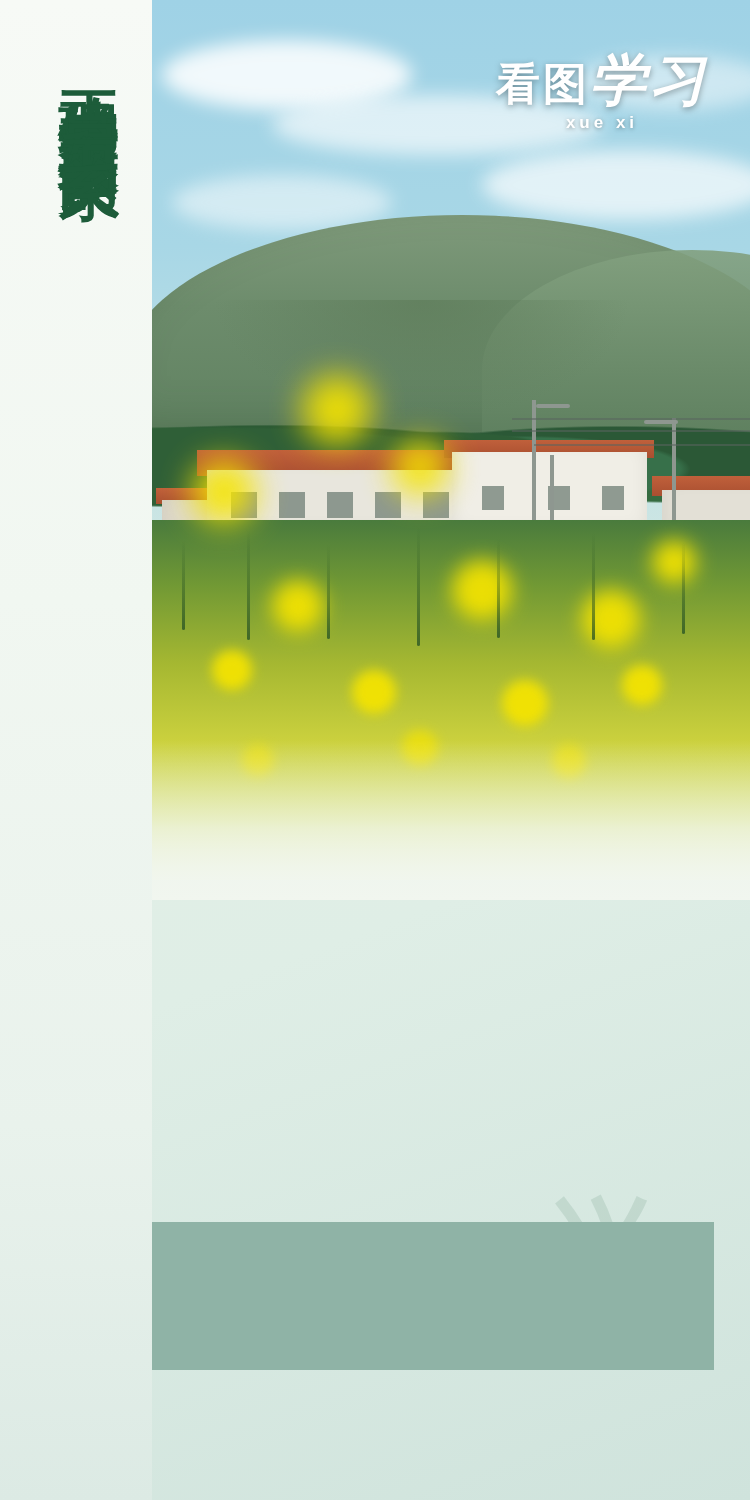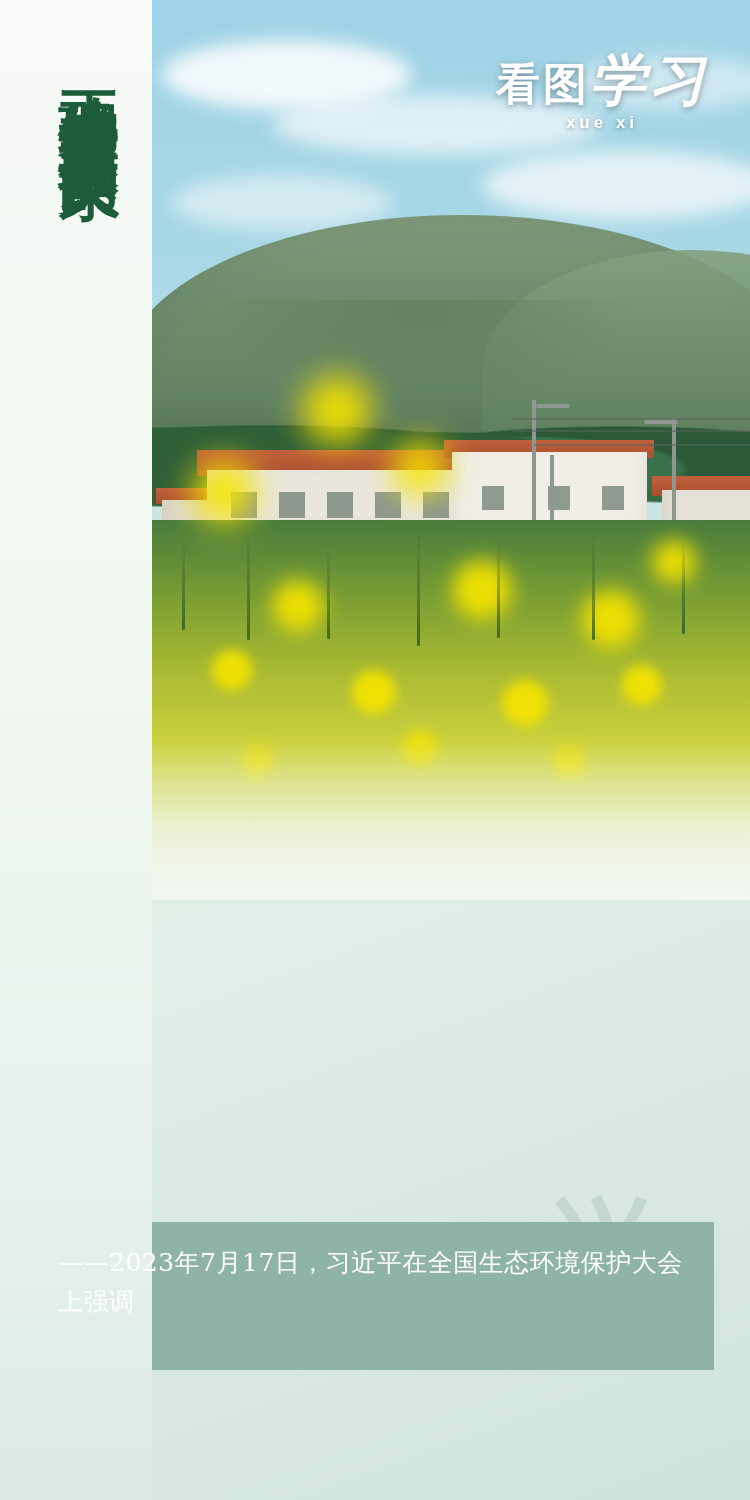--- a/index.html
+++ b/index.html
@@ -365,19 +365,18 @@
     <div class="logo-main">
       <span>看图</span><span class="script">学习</span>
     </div>
     <div class="logo-pinyin">xue xi</div>
   </div>
 
 
   <div class="watermark">学</div>
 
   <div class="source-bar"></div>
-  <div class="source-text">——2023年7月17日，习近平在全国生态环境保护大会上强调</div>
 
   <div class="footer">
     <span class="footer-logo">央广网</span>
   </div>
 
 </div>
 
 </body></html>

